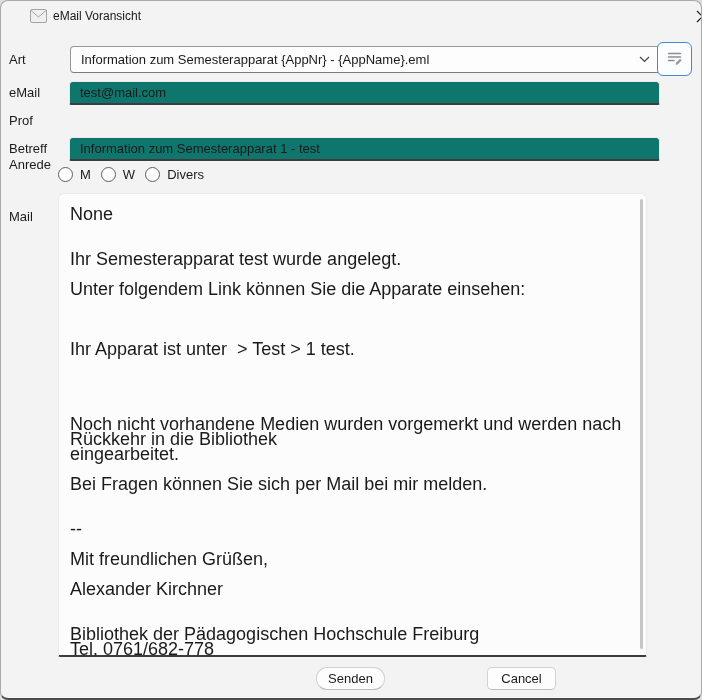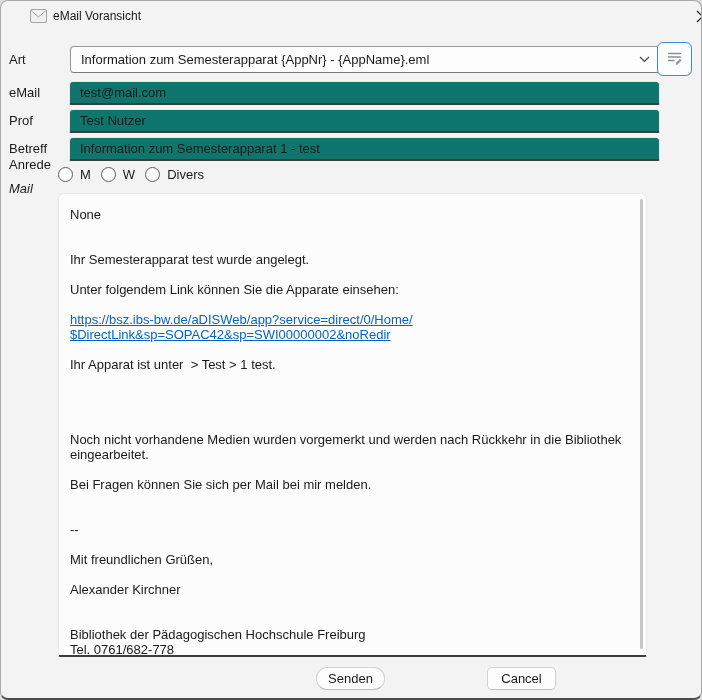--- a/index.html
+++ b/index.html
@@ -32,21 +32,21 @@
   
   .row-label {
     position:absolute; left:8px;
     font-size:13px; color:#1b1b1b; white-space:nowrap;text-align:right;
   }
   .lbl-art     { top:51px; }
   .lbl-email   { top:84px; }
   .lbl-prof    { top:112px; }
   .lbl-betreff { top:140px; }
   .lbl-anrede  { top:156px; }
-  .lbl-mail    { top:180px;font-style:italic; }
+  .lbl-mail    { top:208px; }
   
   .combo {
     position:absolute; left:57px; top:45px; width:591px; height:27px;
     box-sizing:border-box; background:#fdfdfd;
     border:1px solid #979797; border-bottom-color:#7a7a7a;
     border-radius:4px;
     display:flex; align-items:center; padding:0 10px;margin-left:12px;
   }
   .combo-text { font-size:13px; color:#1a1a1a; white-space:nowrap; overflow:hidden; }
   .combo-chevron { margin-left:auto; display:flex; align-items:center; }
@@ -86,21 +86,21 @@
   
   .mail-area {
     position:absolute; left:57px; top:192px; width:589px; height:464px;
     box-sizing:border-box; background:#fcfcfc;
     border:1px solid #e9e9e9; border-bottom:2px solid #3c3c3c;
     border-radius:6px 6px 2px 2px;
     overflow:hidden;
   }
   .mail-content {
     padding:13px 18px 0 11px;
-    font-size:13px; line-height:15px; color:#1a1a1a;
+    font-size:18px; line-height:15px; color:#1a1a1a;
     white-space:pre-wrap; word-wrap:break-word;
   }
   .mail-link { color:#0563c1; text-decoration:underline; cursor:pointer; }
   .mail-scrollbar {
     position:absolute; right:3px; top:5px; width:3px; height:450px;
     background:#c6c6c6; border-radius:2px;
   }
   
   .btn {
     position:absolute; top:666px; width:69px; height:23px;
@@ -151,21 +151,20 @@
         <path d="M2.5 4.5 H14.5 M2.5 8 H14.5 M2.5 11.5 H8" stroke="#8f8f8f" stroke-width="1.5" fill="none" stroke-linecap="round"></path>
         <path d="M10 13.8 L14 9.8 L15.6 11.4 L11.6 15.4 L9.7 15.7 Z" fill="#9a9a9a"></path>
       </svg>
     </span>
   </button>
 
   <span class="row-label lbl-email">eMail</span>
   <input class="textfield tf-email" readonly="" value="test@mail.com" style="">
 
   <span class="row-label lbl-prof">Prof</span>
-  <input class="textfield tf-prof" readonly="" value="Test Nutzer" style="">
 
   <span class="row-label lbl-betreff">Betreff</span>
   <input class="textfield tf-betreff" readonly="" value="Information zum Semesterapparat 1 - test" style="">
 
   <span class="row-label lbl-anrede">Anrede</span>
   <div class="radio-row">
     <span class="radio-group">
       <span class="radio-circle"></span>
       <span class="radio-label">M</span>
     </span>
@@ -181,22 +180,21 @@
 
   <span class="row-label lbl-mail">Mail</span>
   <div class="mail-area">
     <div class="mail-content"><span>None
 
 
 Ihr Semesterapparat test wurde angelegt.
 
 Unter folgendem Link können Sie die Apparate einsehen:
 
-</span><a class="mail-link">https://bsz.ibs-bw.de/aDISWeb/app?service=direct/0/Home/
-$DirectLink&amp;sp=SOPAC42&amp;sp=SWI00000002&amp;noRedir</a><span>
+</span><span>
 
 Ihr Apparat ist unter  &gt; Test &gt; 1 test.
 
 
 
 
 Noch nicht vorhandene Medien wurden vorgemerkt und werden nach Rückkehr in die Bibliothek
 eingearbeitet.
 
 Bei Fragen können Sie sich per Mail bei mir melden.

